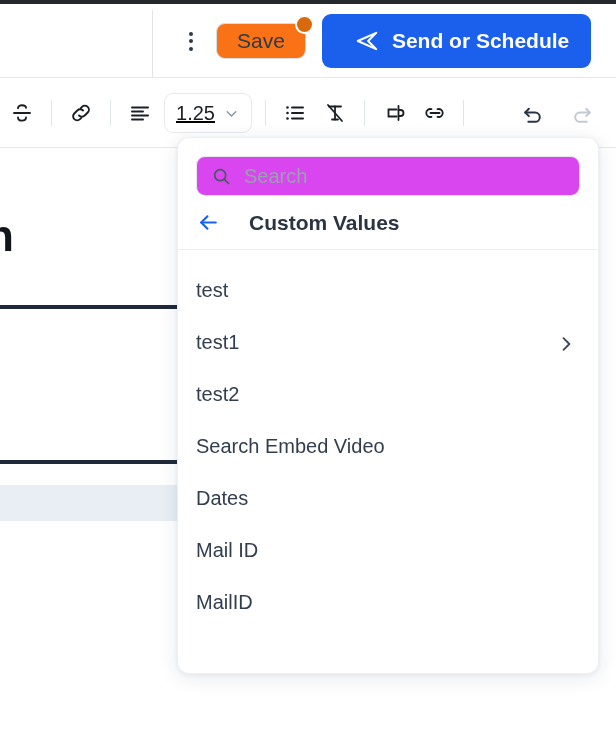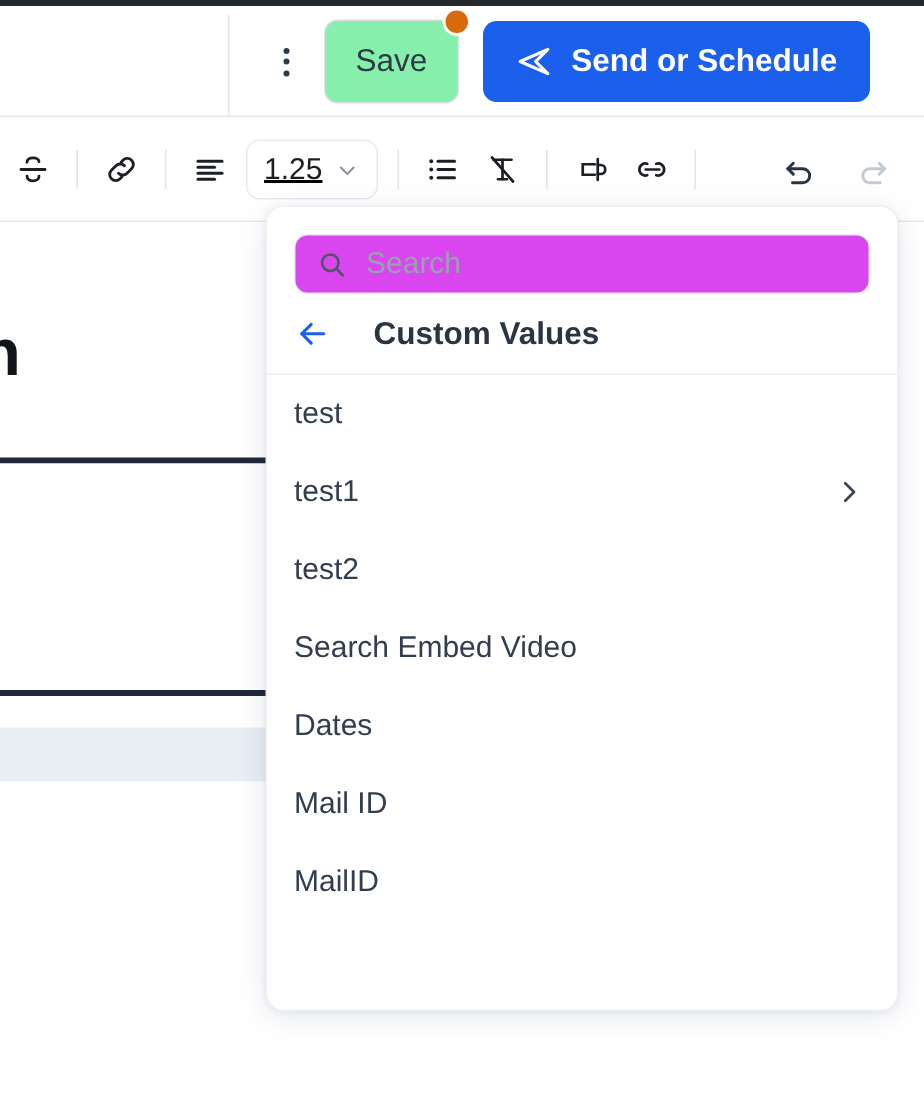--- a/index.html
+++ b/index.html
@@ -76,25 +76,25 @@
     border-radius: 50%;
     background: #2c3a4b;
   }
 
   .save-wrap {
     position: relative;
     margin-right: 16px;
   }
   .save-button {
     min-width: 88px;
-    height: 56px;
+    height: 36px;
     padding: 0 20px;
     border: 1px solid #d9dde3;
     border-radius: 9px;
-    background: #86efac;
+    background: #f97316;
     color: #2e3a46;
     font-size: 21px;
     font-family: "Liberation Sans", sans-serif;
     cursor: pointer;
     display: flex;
     align-items: center;
     justify-content: center;
   }
   .save-badge {
     position: absolute;
@@ -102,21 +102,21 @@
     right: -8px;
     width: 19px;
     height: 19px;
     border-radius: 50%;
     background: #d96a0b;
     border: 2px solid #ffffff;
   }
 
   .send-button {
     height: 54px;
-    padding: 0 22px 0 21px;
+    padding: 0 22px 0 32px;
     border: none;
     border-radius: 9px;
     background: #1a60ec;
     color: #ffffff;
     font-size: 21px;
     font-weight: bold;
     font-family: "Liberation Sans", sans-serif;
     cursor: pointer;
     display: flex;
     align-items: center;
@@ -283,21 +283,21 @@
     color: #2b3442;
     margin-left: 12px;
   }
 
   .dd-list {
     padding: 0;
   }
   .dd-item {
     height: 52px;
     display: flex;
-    align-items: center;
+    align-items: flex-end;
     justify-content: space-between;
     padding: 0 22px 0 18px;
     cursor: pointer;
   }
   .dd-item-label {
     font-size: 20px;
     color: #323d4d;
     white-space: nowrap;
   }
   .dd-chev { display: flex; align-items: center; color: #3c4657; }

